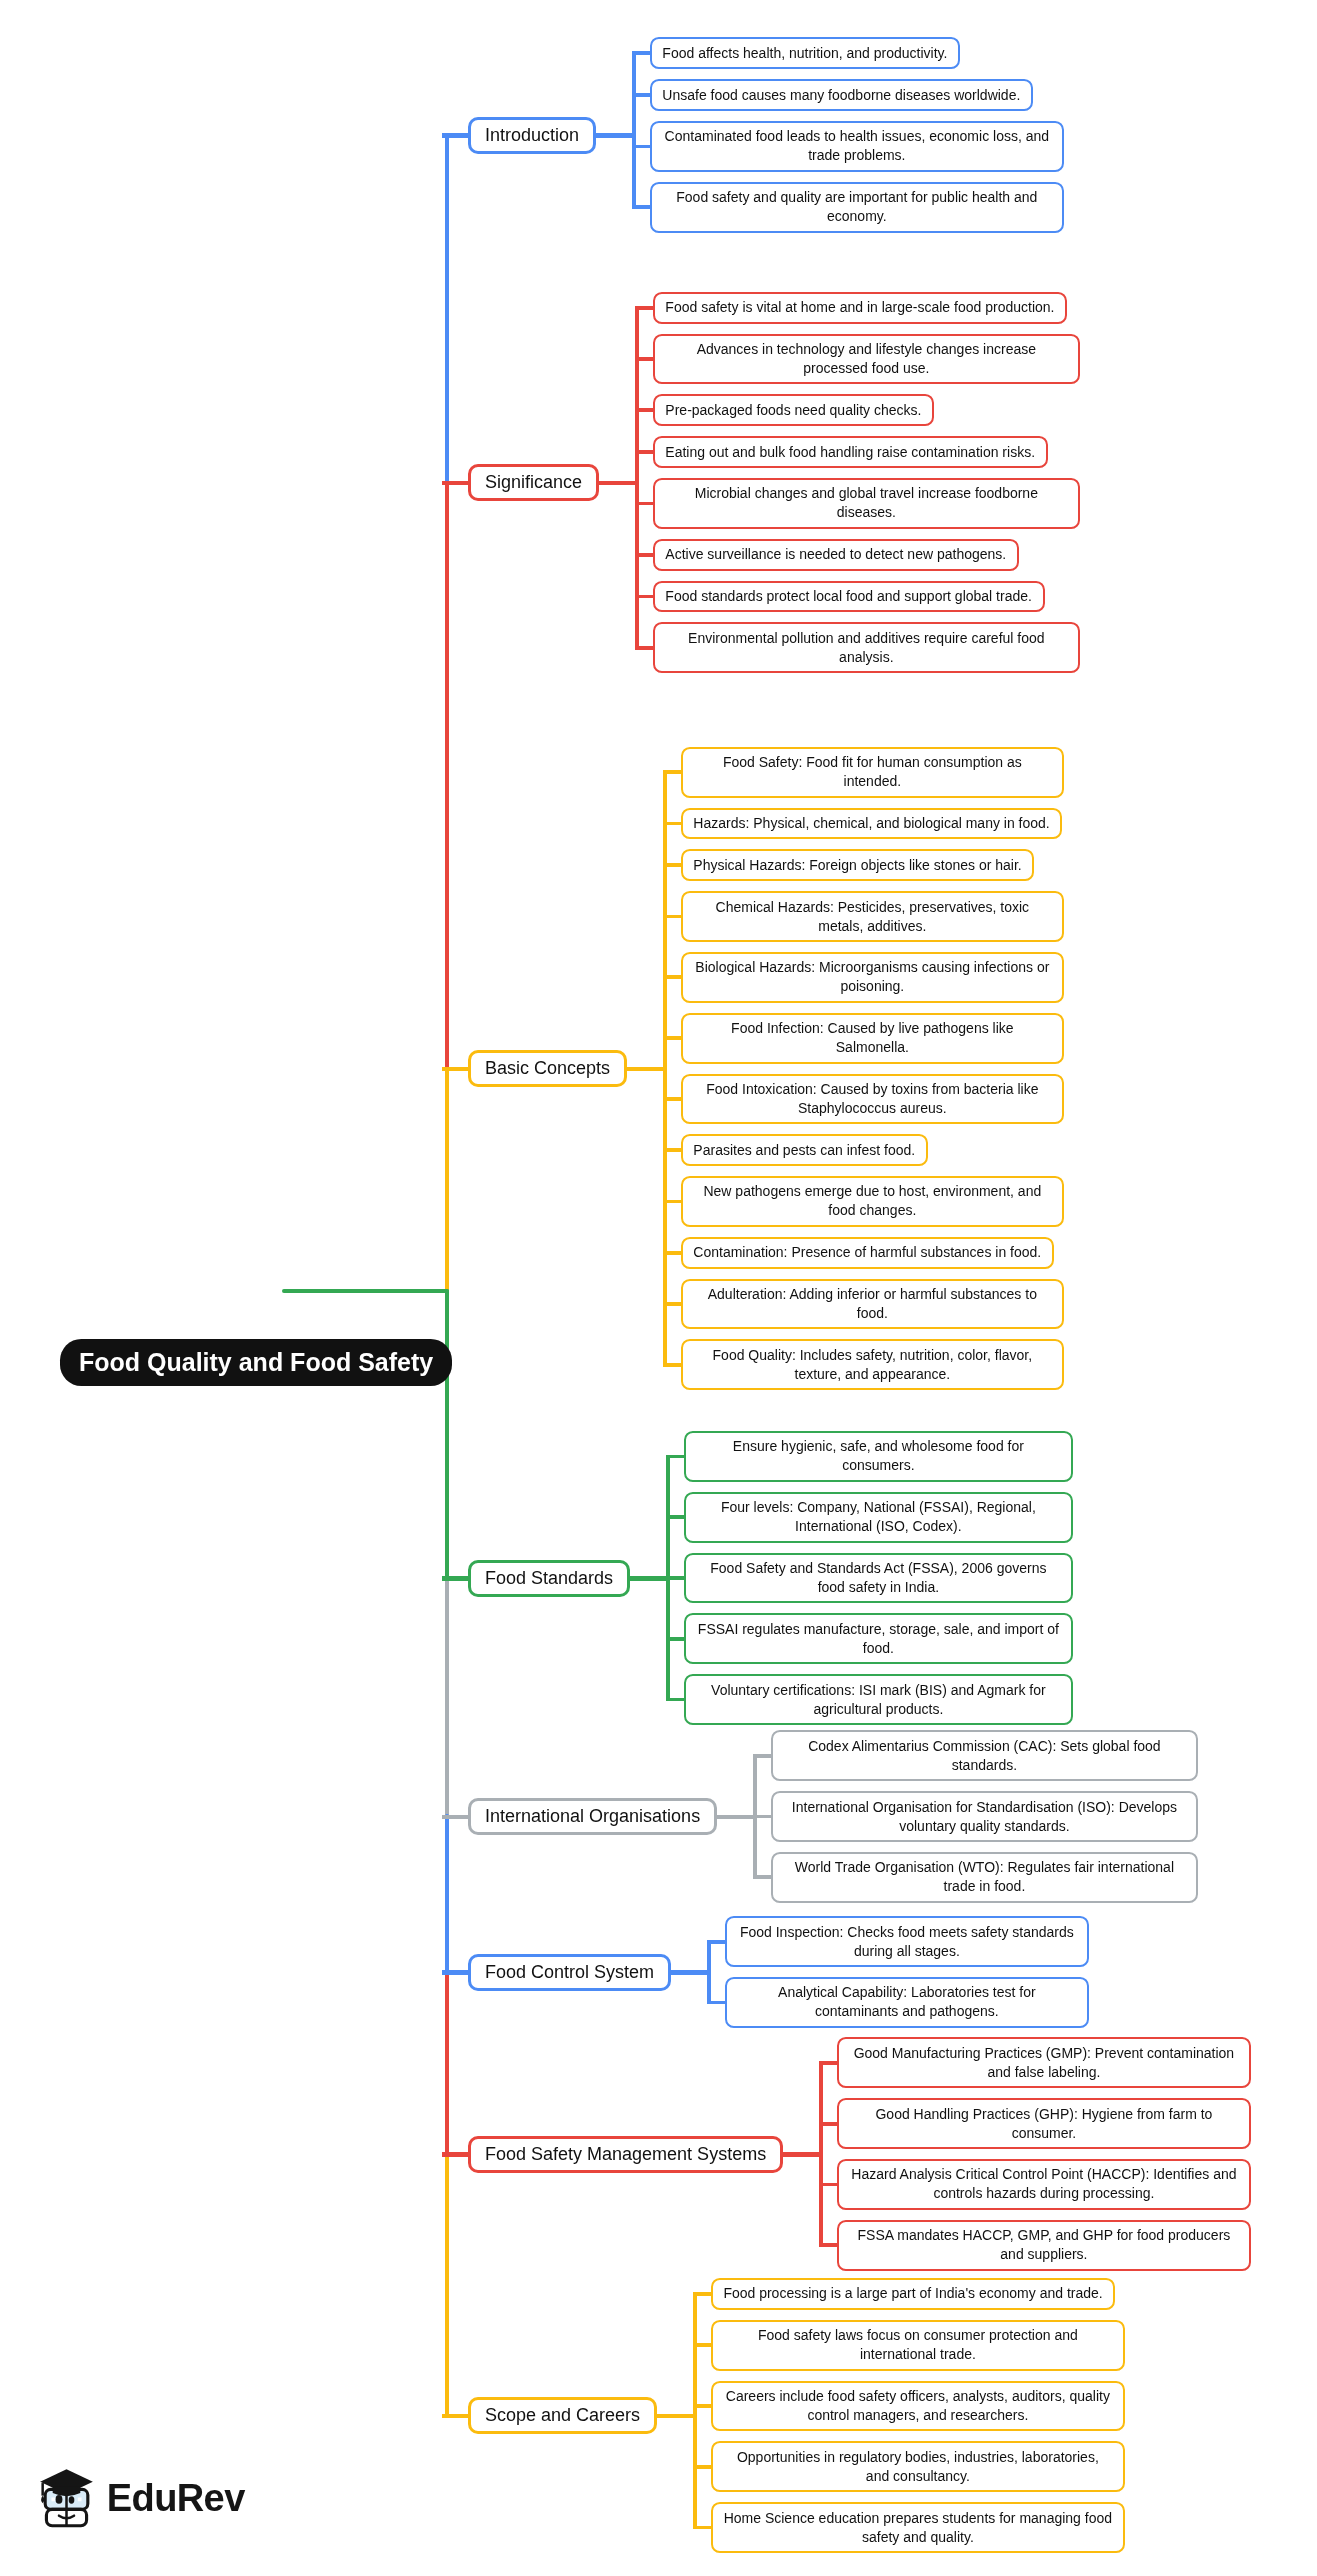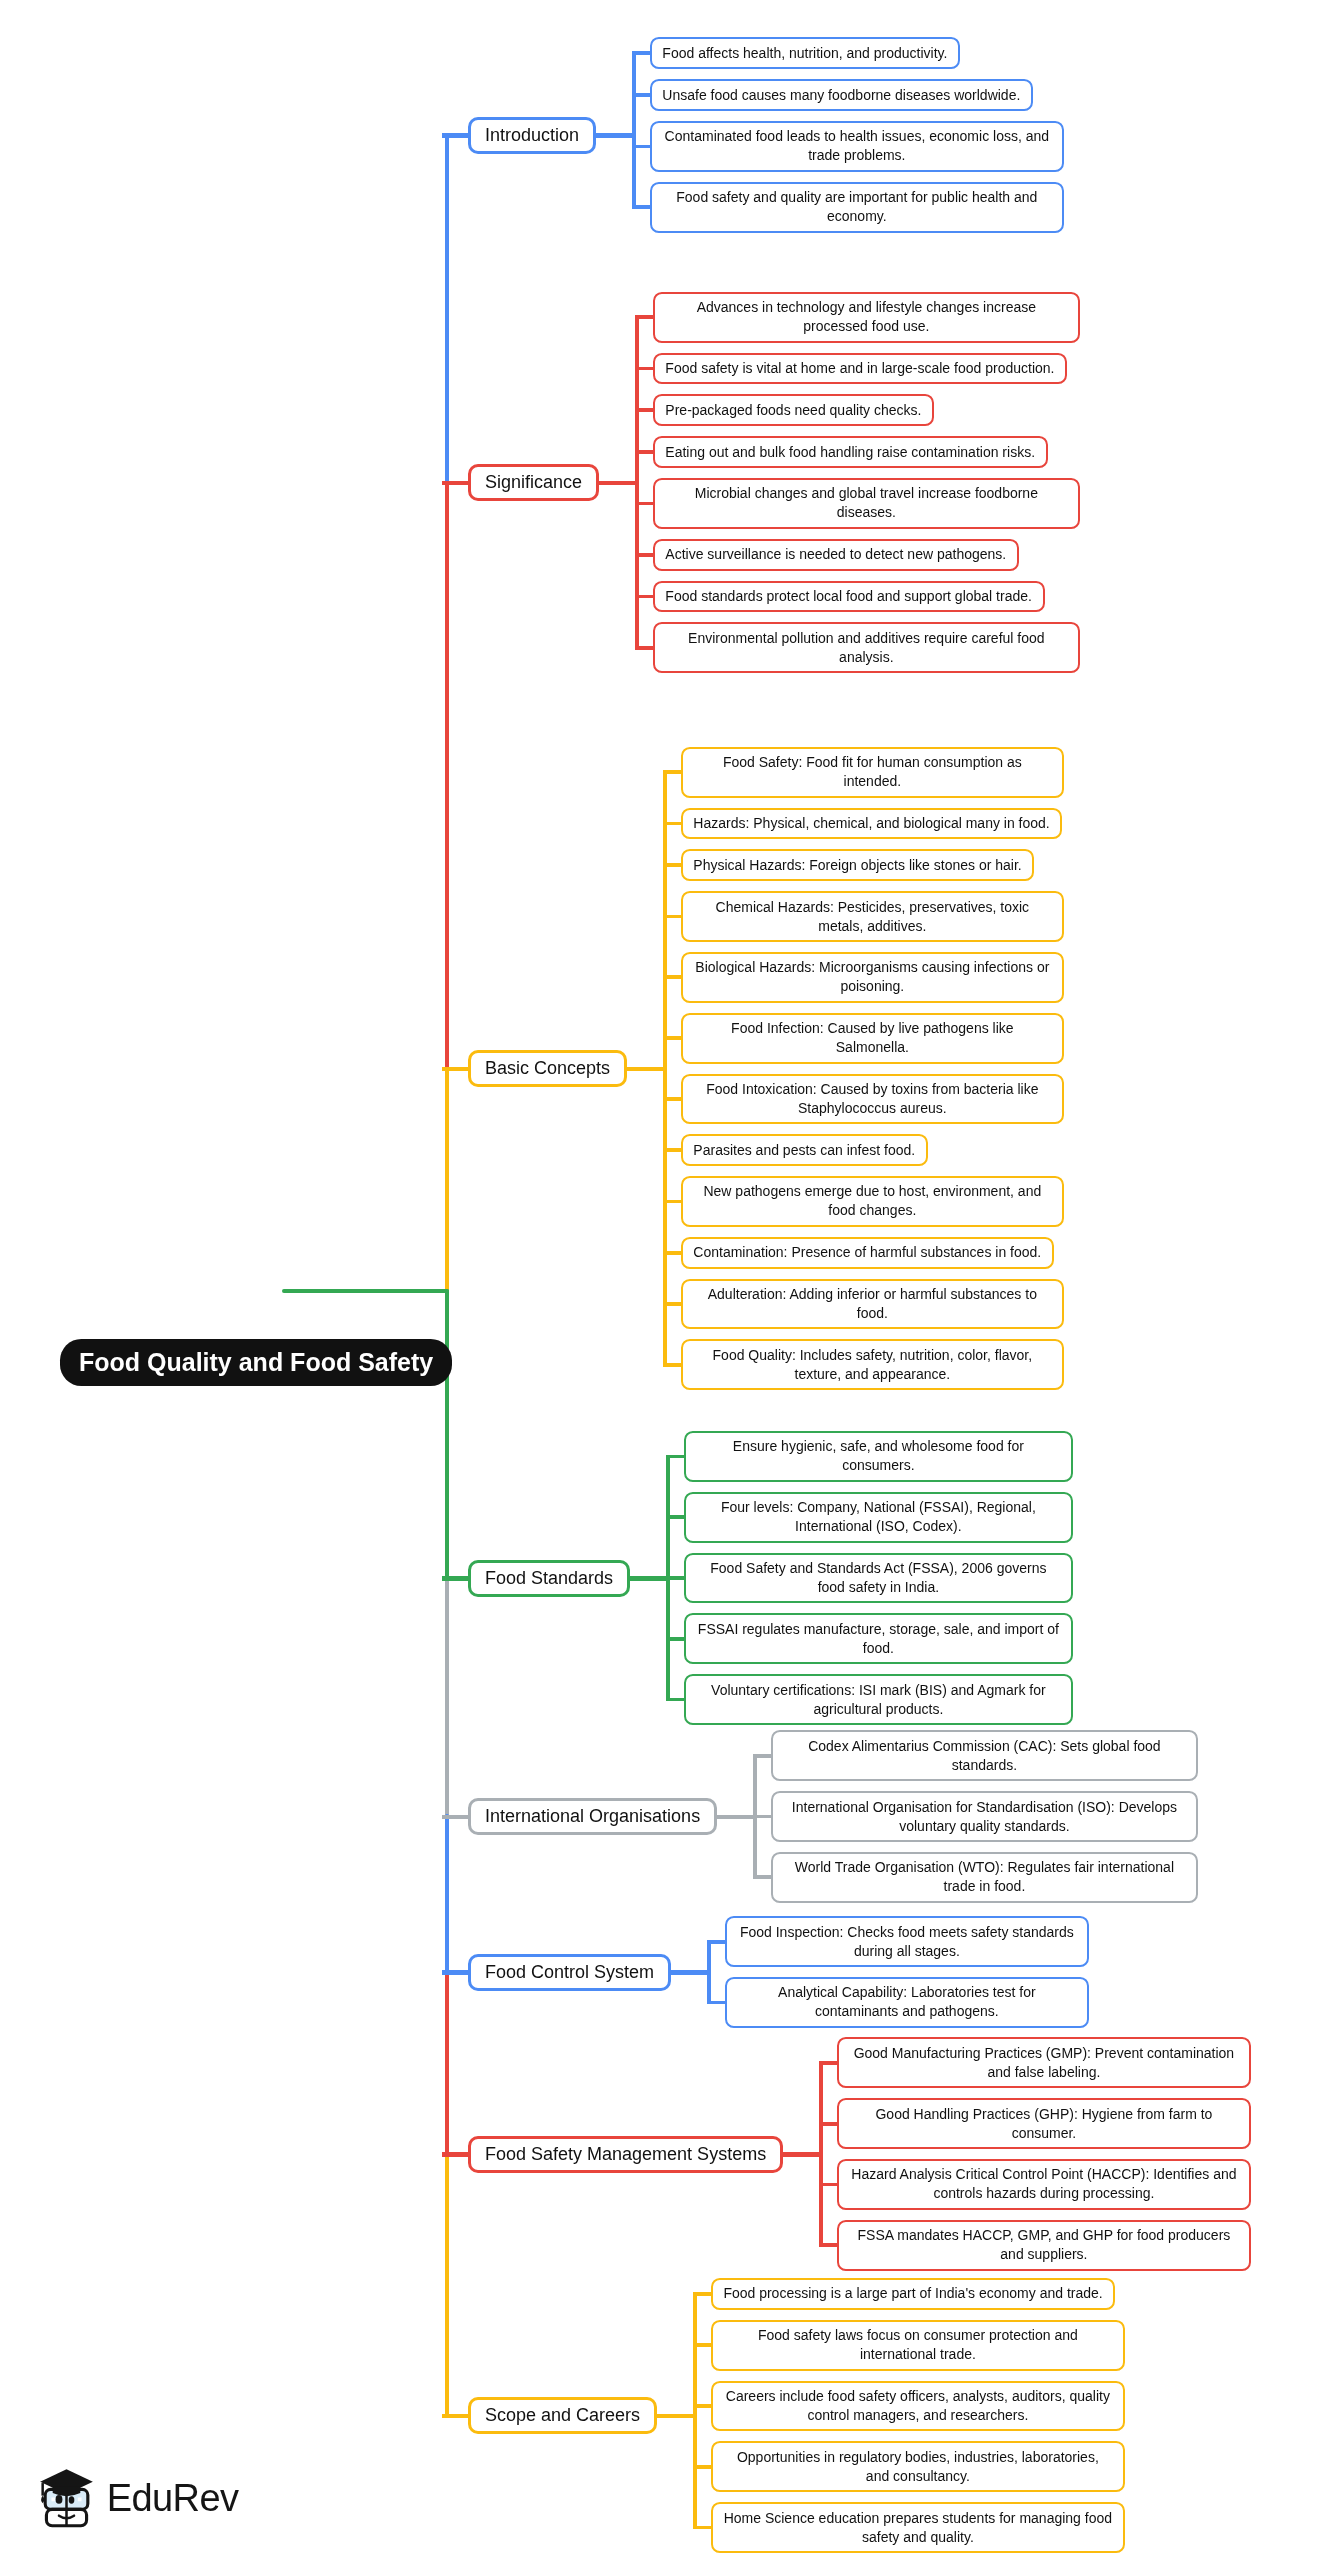--- a/index.html
+++ b/index.html
@@ -103,21 +103,21 @@
   .logo{
     position:absolute;
     left:35px; top:2463px;
     display:flex;
     align-items:center;
     gap:8.8px;
     z-index:6;
   }
   .logo-text{
     font-size:38px;
-    font-weight:normal;
+    font-weight:bold;
     color:#151515;
     letter-spacing:-0.6px;
   }
 </style>
 </head>
 <body>
 
 <div class="canvas">
 
   <div class="trunk" style="top:133px;height:353px;background:#4C8BF5;"></div>
@@ -148,24 +148,24 @@
       <div class="child">
           <div class="box">Food safety and quality are important for public health and economy.</div>
         </div>
     </div>
   </section>
 
   <section class="branch" style="--c:#E8453C;--bw:402px;top:254px;height:457px;">
     <div class="bnode">Significance</div>
     <div class="children">
       <div class="child">
+          <div class="box">Food safety is vital at home and in large-scale food production.</div>
+        </div>
+      <div class="child">
           <div class="box">Advances in technology and lifestyle changes increase processed food use.</div>
-        </div>
-      <div class="child">
-          <div class="box">Food safety is vital at home and in large-scale food production.</div>
         </div>
       <div class="child">
           <div class="box">Pre-packaged foods need quality checks.</div>
         </div>
       <div class="child">
           <div class="box">Eating out and bulk food handling raise contamination risks.</div>
         </div>
       <div class="child">
           <div class="box">Microbial changes and global travel increase foodborne diseases.</div>
         </div>

